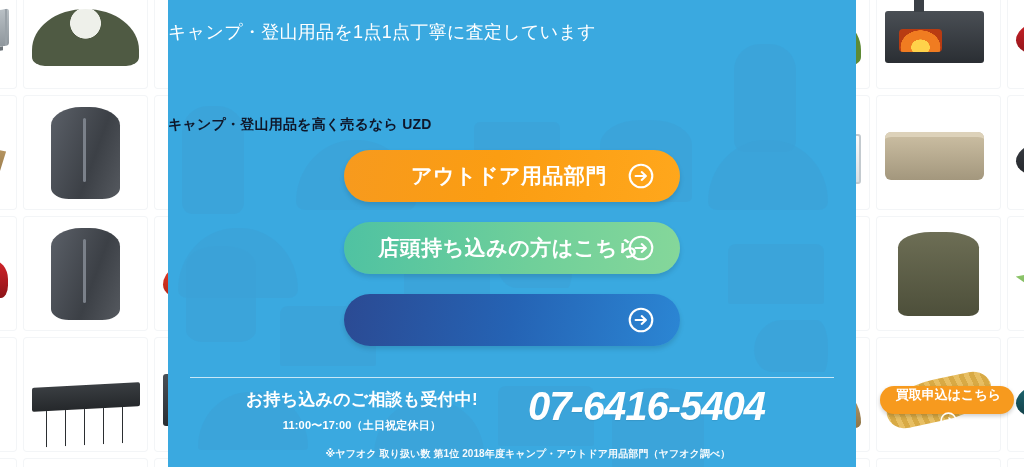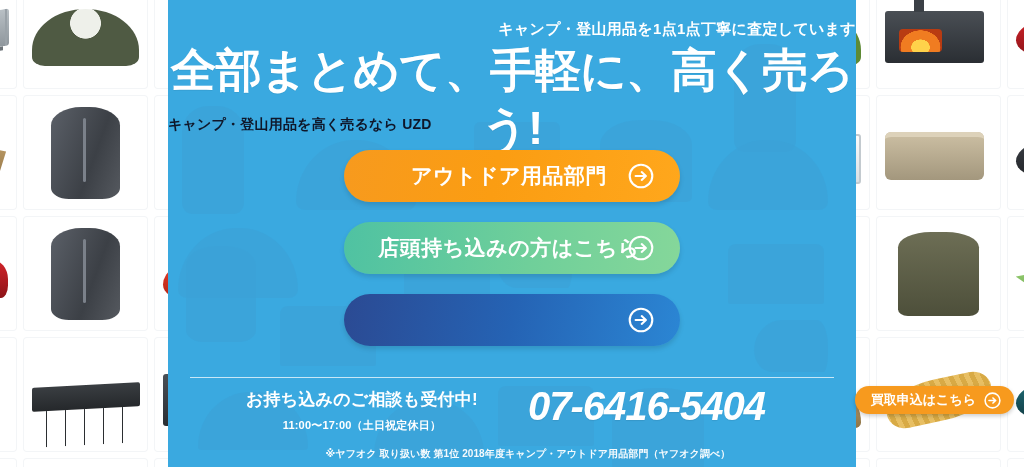--- a/index.html
+++ b/index.html
@@ -99,22 +99,22 @@
   .wm.boot    { width:74px;height:52px;border-radius:46% 18% 8% 30%/70% 60% 40% 50%; }
   .wm.chair   { width:92px;height:82px;border-radius:44% 44% 6% 6%/30% 30% 6% 6%; }
   .wm.stool   { width:96px;height:60px;border-radius:8px 8px 2px 2px; }
   .wm.pack    { width:70px;height:96px;border-radius:44% 44% 26% 26%/20% 20% 12% 12%; }
   .wm.umbr    { width:110px;height:58px;border-radius:50% 50% 4% 4%/100% 100% 6% 6%; }
 
   .hero-inner { position: relative; z-index: 2; width: 100%; height: 100%; }
 
   .eyebrow {
     position:absolute; left:0; right:0; top:20px;
-    text-align:right; color:#ffffff;
-    font-size:15px; font-weight:700; letter-spacing:.3px;
+    text-align:left; color:#ffffff;
+    font-size:18px; font-weight:400; letter-spacing:.3px;
   }
   .headline {
     position:absolute; left:0; right:0; top:42px;
     text-align:center; color:#ffffff;
     font-size:46px; font-weight:bold; letter-spacing:-1px;
     line-height:1.25;
     text-shadow: 0 1px 0 rgba(0,0,0,.06);
   }
   .subline {
     position:absolute; left:0; right:0; top:116px;
@@ -160,20 +160,21 @@
     position:absolute; right:10px; top:386px;
     display:flex; align-items:center; gap:8px;
     height:28px; padding:0 13px 0 16px;
     background:#f79a1e; color:#ffffff;
     border:none; border-radius:15px;
     font-size:13px; font-weight:bold;
     font-family: inherit;
     cursor:pointer; z-index:30;
     box-shadow:0 2px 4px rgba(0,0,0,.2);
     white-space:nowrap;
+    flex-direction:column;
   }
   .float-cta .arrow { width:17px; height:17px; }
 </style>
 </head>
 <body>
 
 <div id="page">
 
   <div class="photo-wall left">
     <div class="pcard">
@@ -329,21 +330,20 @@
     <div class="wm tent" style="left:10px;  top:228px;"></div>
     <div class="wm umbr" style="left:30px;  top:392px;"></div>
     <div class="wm stool" style="left:330px; top:386px;"></div>
     <div class="wm umbr" style="left:206px; top:400px;"></div>
     <div class="wm chair" style="left:444px; top:388px;"></div>
     <div class="wm stool" style="left:112px; top:306px;"></div>
 
     <div class="hero-inner">
 
       <div class="eyebrow">キャンプ・登山用品を1点1点丁寧に査定しています</div>
-      <h1 class="headline">全部まとめて、手軽に、高く売ろう!</h1>
       <div class="subline">キャンプ・登山用品を高く売るなら UZD</div>
 
       <div class="cta-stack">
 
         <button class="cta orange">
           <span class="lbl">アウトドア用品部門</span>
           <span class="arrow">
             <svg viewBox="0 0 26 26" width="26" height="26" aria-hidden="true">
               <circle cx="13" cy="13" r="11.3" fill="none" stroke="#ffffff" stroke-width="2.1"></circle>
               <path d="M7.6 13h10.2M13.7 9.1l4.2 3.9-4.2 3.9" fill="none" stroke="#ffffff" stroke-width="2.1" stroke-linecap="round" stroke-linejoin="round"></path>

